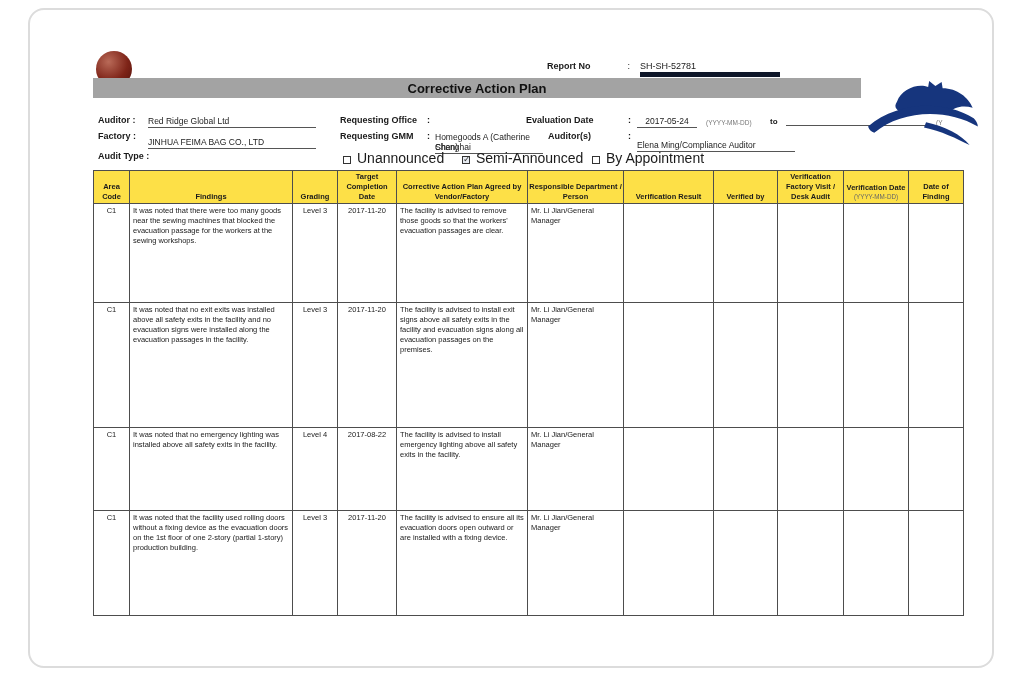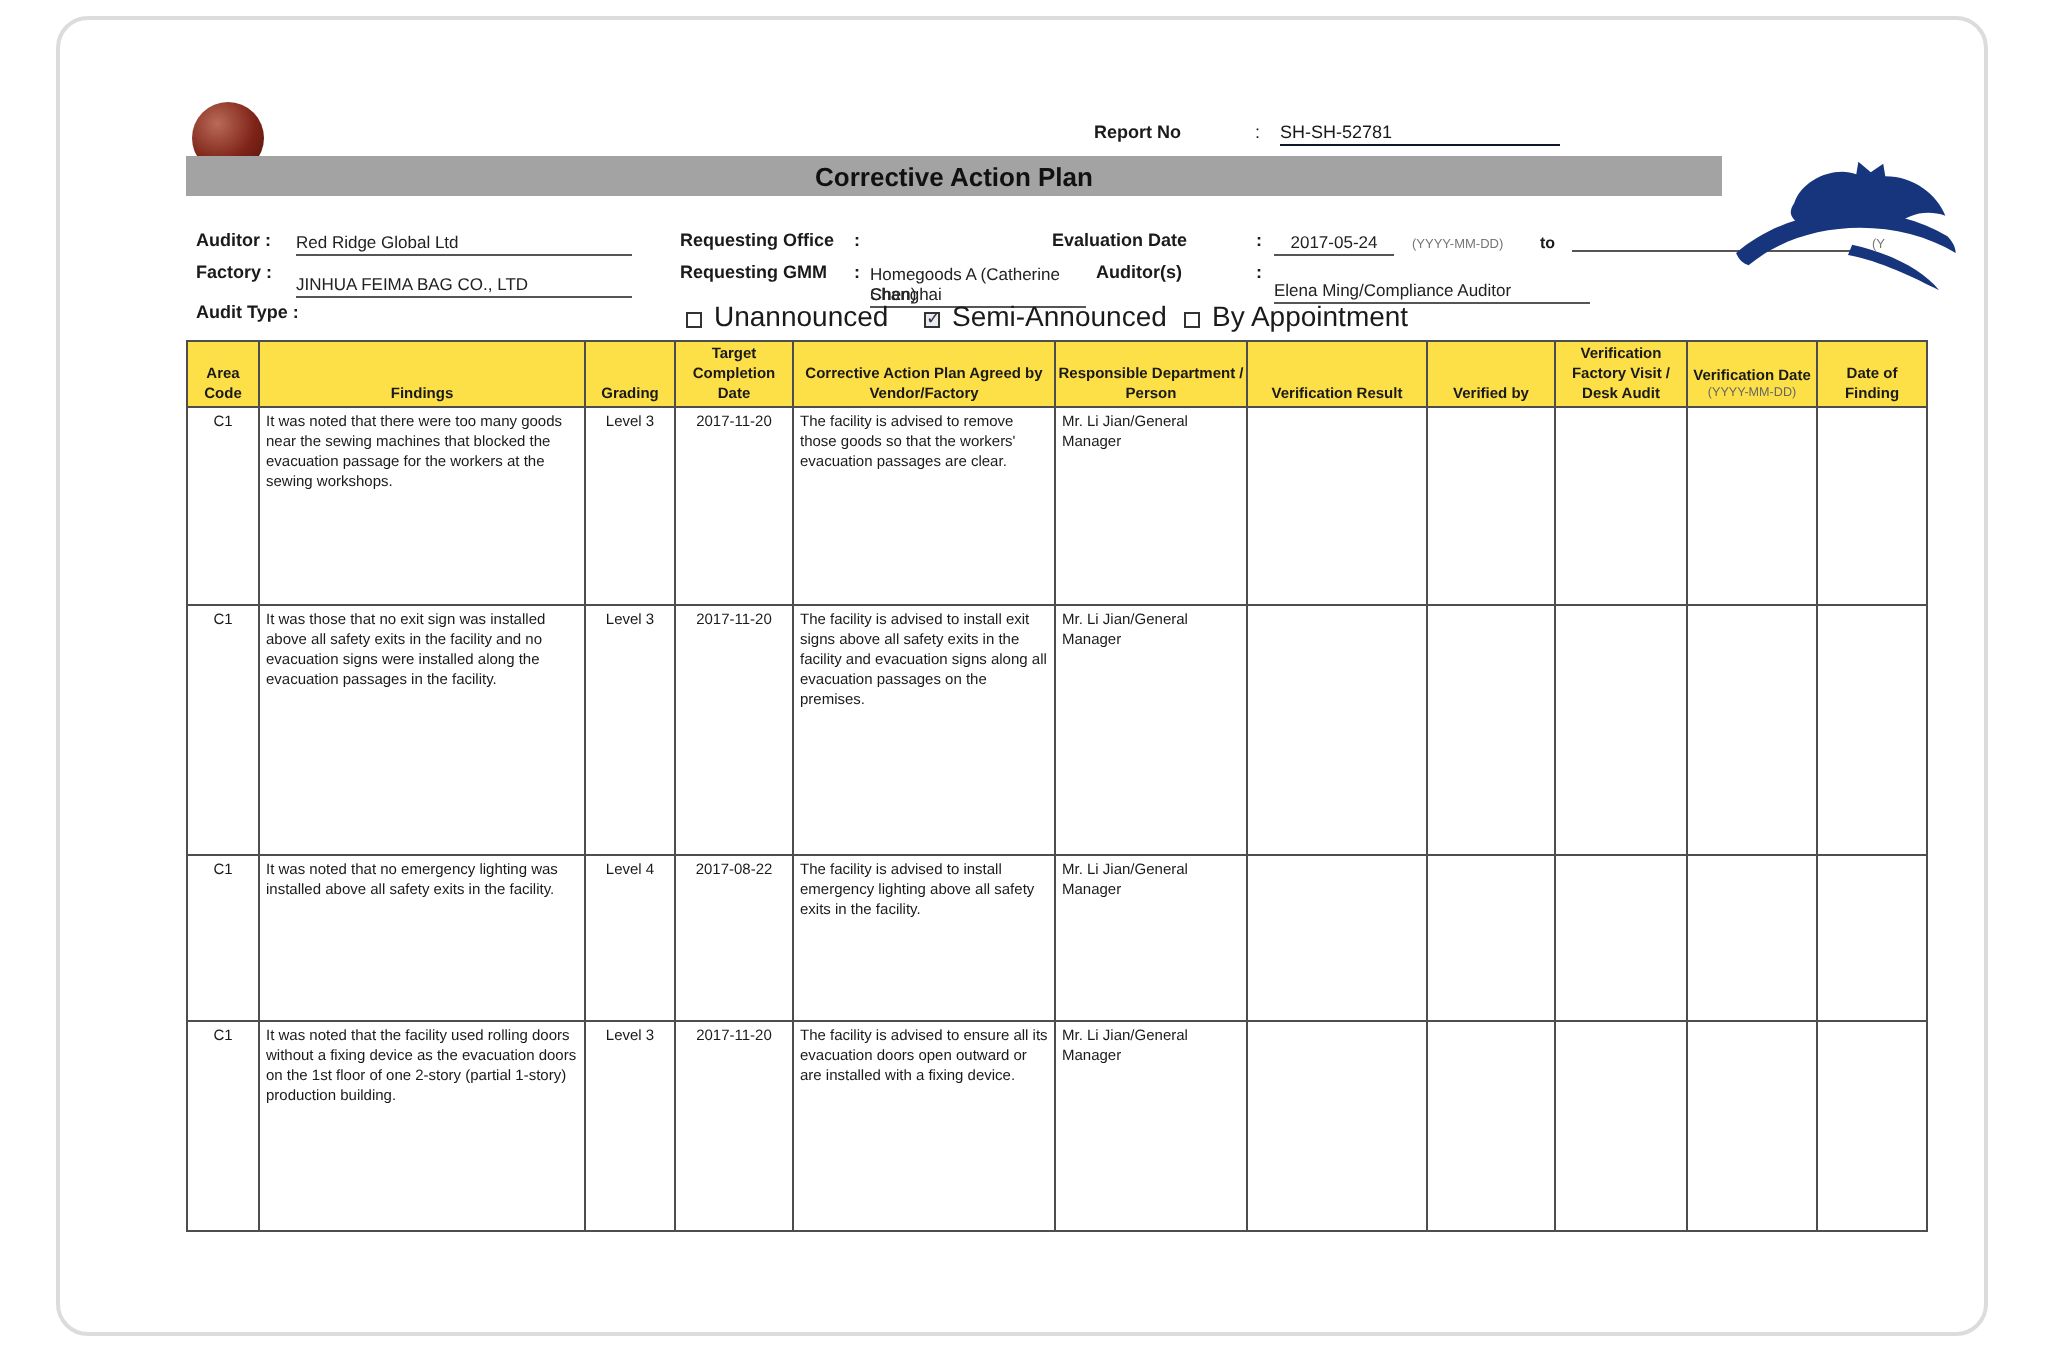--- a/index.html
+++ b/index.html
@@ -14,21 +14,21 @@
   #logo .mega { position:absolute; left:29px; top:-4px; font-family:"Liberation Serif", serif;
     font-weight:bold; font-size:30px; letter-spacing:4px; color:#7e2318; }
   #logo .compliance { position:absolute; left:34px; top:28px; font-size:12px; font-weight:bold;
     letter-spacing:2.6px; color:#8c8c8c; }
   #logo .shadow { position:absolute; left:8px; top:41px; width:20px; height:6px; border-radius:50%; background:#4a4a4a; }
 
   
   #report-no { position:absolute; left:517px; top:51px; font-size:9px; }
   #report-no .lbl { font-weight:bold; display:inline-block; width:78px; }
   #report-no .colon { display:inline-block; width:10px; }
-  #report-no .val { display:inline-block; width:140px; border-bottom:1px solid #0f172a; padding-bottom:1px; }
+  #report-no .val { display:inline-block; width:140px; border-bottom:5px solid #0f172a; padding-bottom:1px; }
 
   
   #title-bar { position:absolute; left:63px; top:68px; width:768px; height:20px; background:#a3a3a3;
     display:flex; align-items:center; justify-content:center; }
   #title-bar .t { font-weight:bold; font-size:13px; color:#111; }
 
   
   #horse { position:absolute; left:836px; top:68px; width:116px; height:70px; z-index:5; }
 
   
@@ -158,21 +158,21 @@
         <td>The facility is advised to remove those goods so that the workers' evacuation passages are clear.</td>
         <td>Mr. Li Jian/General Manager</td>
         <td></td>
         <td></td>
         <td></td>
         <td></td>
         <td></td>
       </tr>
       <tr class="r2">
         <td class="c">C1</td>
-        <td>It was those that no exit sign was installed above all safety exits in the facility and no evacuation signs were installed along the evacuation passages in the facility.</td>
+        <td>It was noted that no exit exits was installed above all safety exits in the facility and no evacuation signs were installed along the evacuation passages in the facility.</td>
         <td class="c">Level 3</td>
         <td class="c">2017-11-20</td>
         <td>The facility is advised to install exit signs above all safety exits in the facility and evacuation signs along all evacuation passages on the premises.</td>
         <td>Mr. Li Jian/General Manager</td>
         <td></td>
         <td></td>
         <td></td>
         <td></td>
         <td></td>
       </tr>

